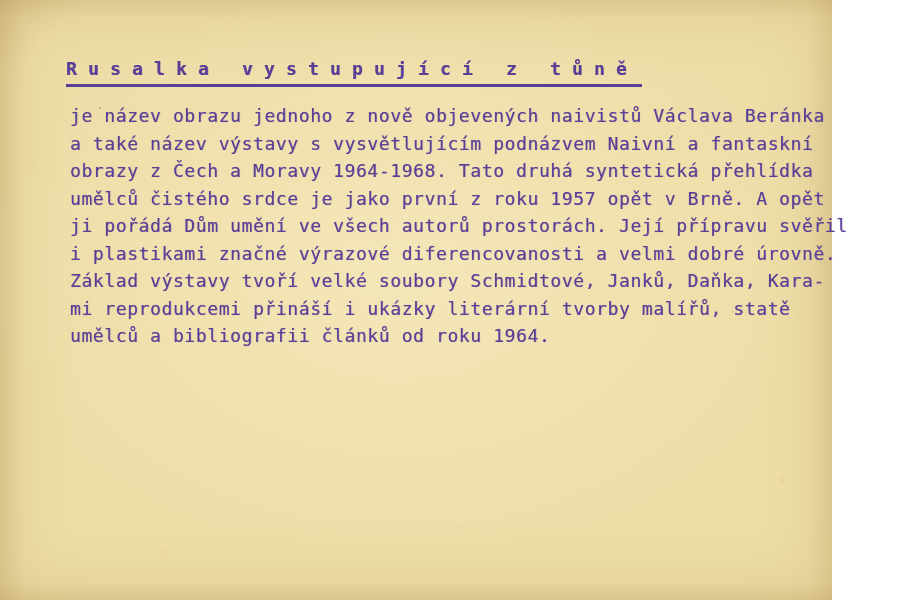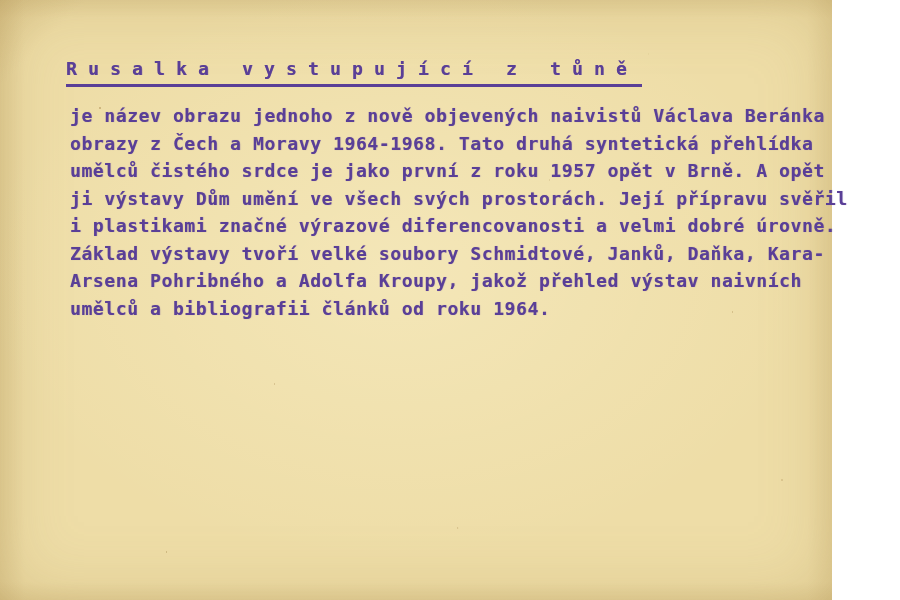--- a/index.html
+++ b/index.html
@@ -52,36 +52,37 @@
 
   .paragraph {
     position: absolute;
     left: 70px;
     top: 102px;
     width: 790px;
     color: var(--ink);
   }
   .paragraph .line {
     font-size: 18px;
-    font-weight: bold;
+    font-weight: normal;
     letter-spacing: 0.6px;
     line-height: 27.5px;
     white-space: pre;
     text-shadow: 0.4px 0.4px 0.7px rgba(90,63,151,.55);
   }
 </style>
 </head>
 <body>
 
 <div class="paper">
   <div class="title">Rusalka vystupující z tůně</div>
 
   <div class="paragraph">
       <div class="line">je název obrazu jednoho z nově objevených naivistů Václava Beránka</div>
+      <div class="line">a také název výstavy s vysvětlujícím podnázvem Naivní a fantaskní</div>
       <div class="line">obrazy z Čech a Moravy 1964-1968. Tato druhá syntetická přehlídka</div>
       <div class="line">umělců čistého srdce je jako první z roku 1957 opět v Brně. A opět</div>
-      <div class="line">ji výstavy Dům umění ve všech svých prostorách. Její přípravu svěřil</div>
+      <div class="line">ji pořádá Dům umění ve všech autorů prostorách. Její přípravu svěřil</div>
       <div class="line">i plastikami značné výrazové diferencovanosti a velmi dobré úrovně.</div>
       <div class="line">Základ výstavy tvoří velké soubory Schmidtové, Janků, Daňka, Kara-</div>
-      <div class="line">Arsena Pohribného a Adolfa Kroupy, jakož přehled výstav naivních</div>
+      <div class="line">mi reprodukcemi přináší i ukázky literární tvorby malířů, statě</div>
       <div class="line">umělců a bibliografii článků od roku 1964.</div>
     </div>
 </div>
 
 </body></html>

